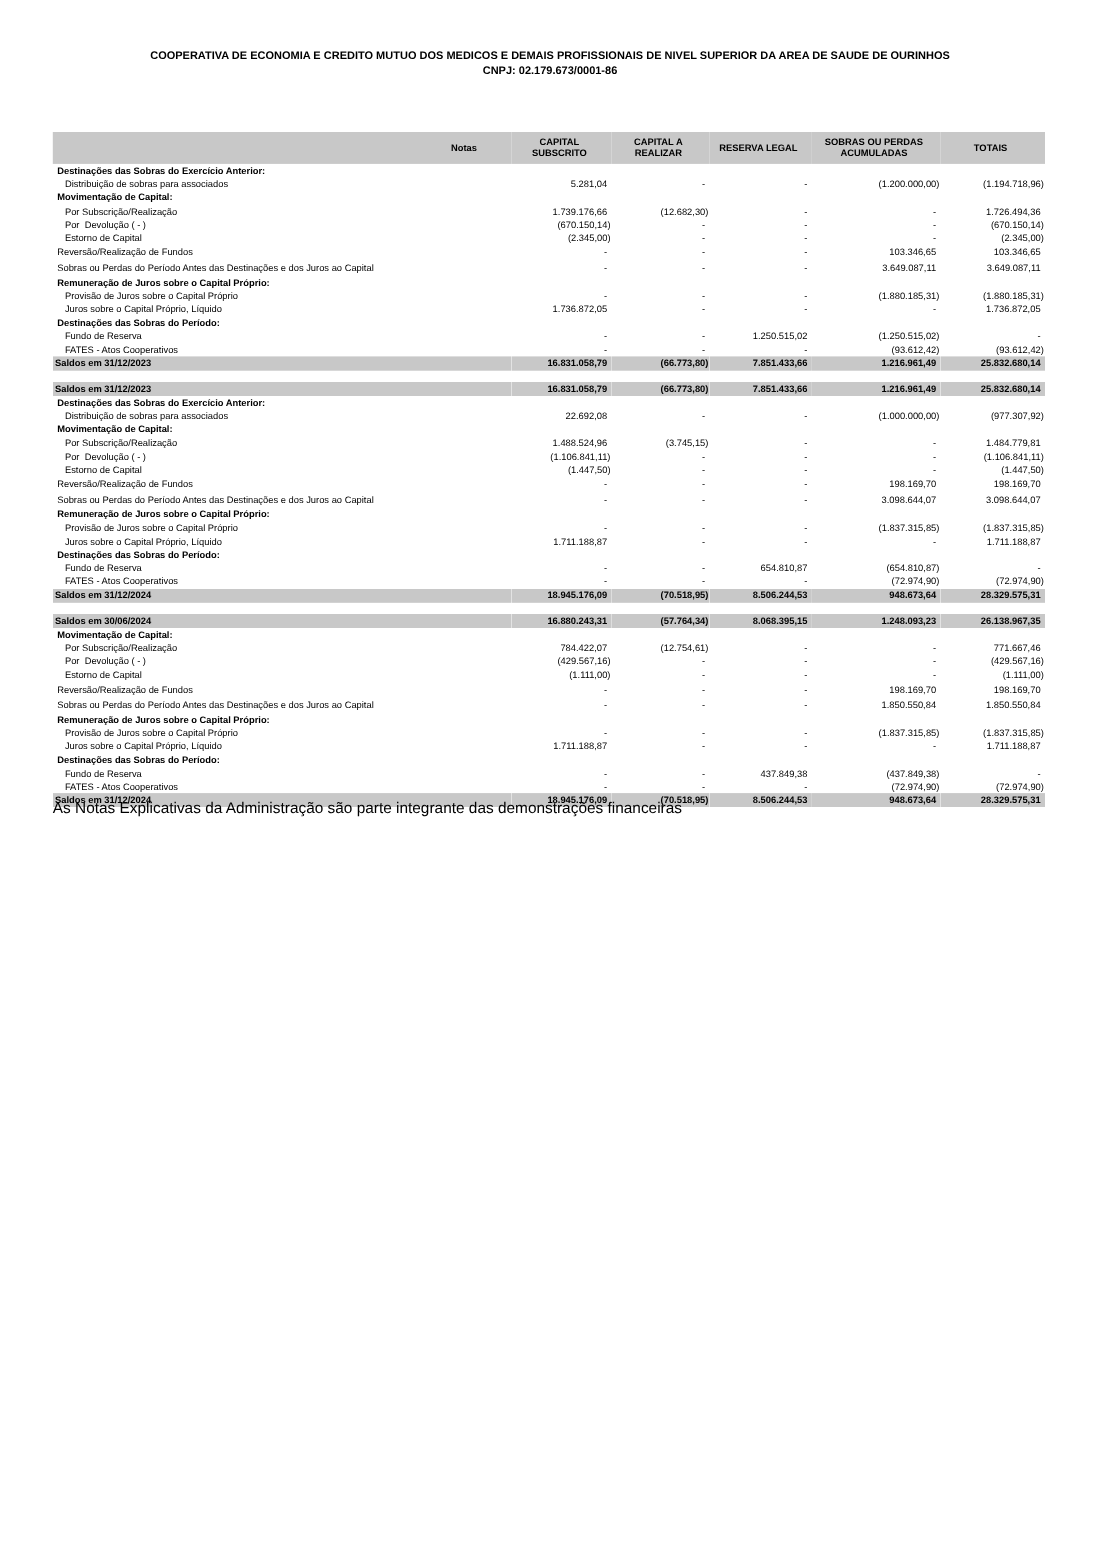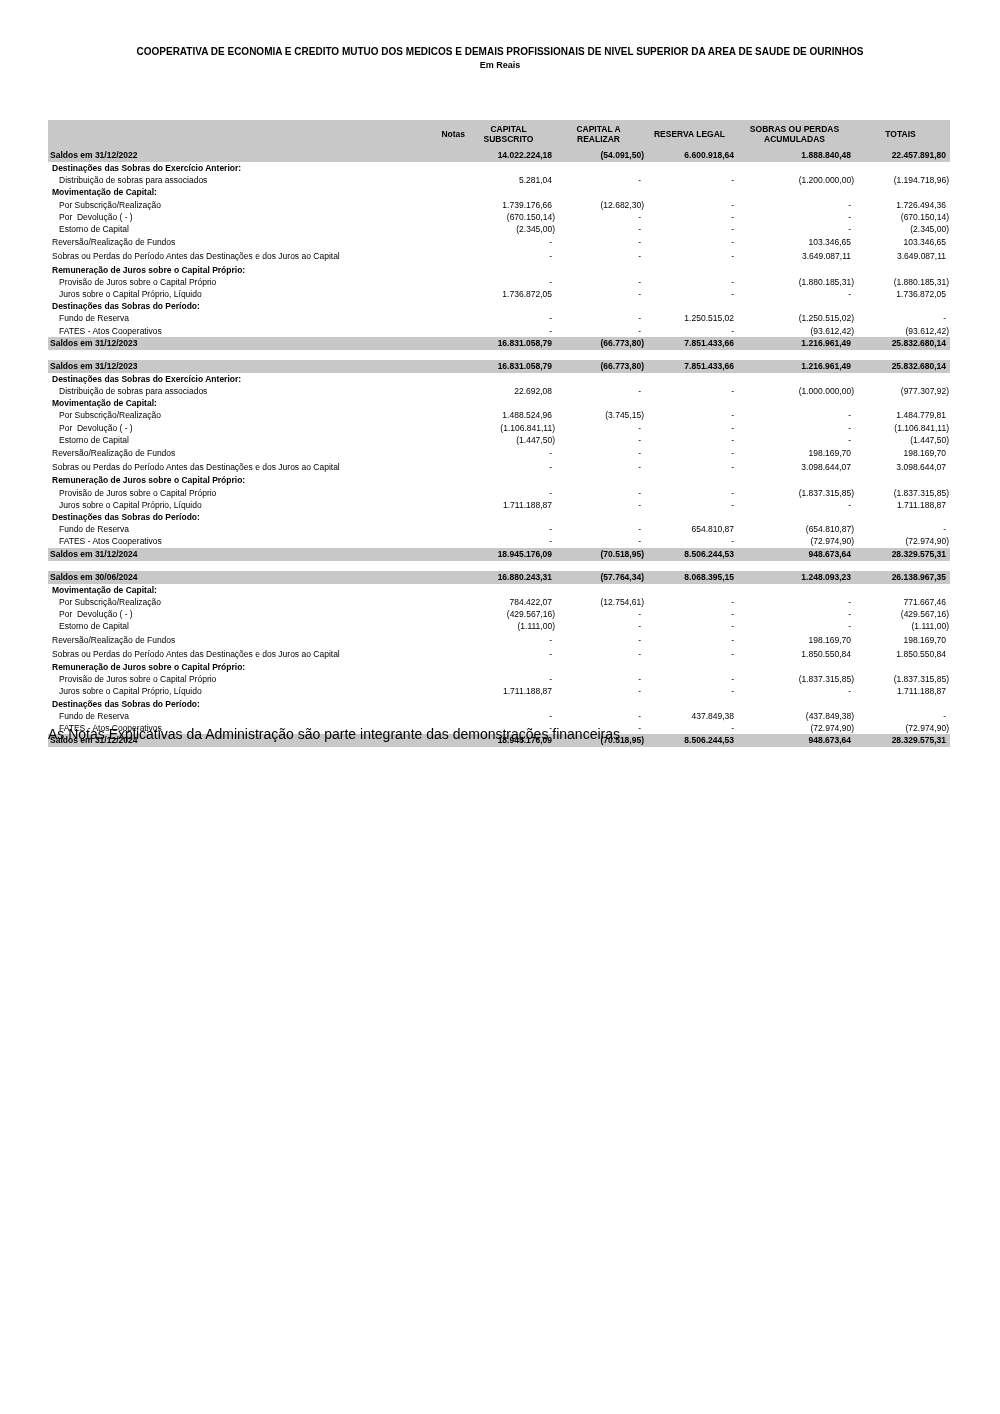--- a/index.html
+++ b/index.html
@@ -27,21 +27,21 @@
   .dmpl col.c-2 { width:89px; }
   .dmpl col.c-3 { width:93px; }
   .dmpl col.c-4 { width:117px; }
   .dmpl col.c-5 { width:95px; }
 
   .dmpl thead th {
     background:#c8c8c8; font-size:8.5px; font-weight:bold;
     line-height:9.5px; height:25px; vertical-align:middle; padding:2px 0;
   }
   .dmpl th.h-num { text-align:center; padding-right:4px; }
-  .dmpl th.h-notas { text-align:right; }
+  .dmpl th.h-notas { text-align:left; }
 
   .dmpl td {
     font-size:8.5px; line-height:12.2px; padding:0;
     vertical-align:bottom; overflow:hidden;
   }
   .dmpl td.num { text-align:right; padding-right:4px; white-space:nowrap; }
   .dmpl td.num.neg { padding-right:1px; }
   .dmpl td.lbl { white-space:pre; }
   .dmpl tr.r-saldo td { background:#c8c8c8; font-weight:bold; line-height:13px; }
   .dmpl tr.r-sec td  { font-weight:bold; }
@@ -57,21 +57,21 @@
     font-size:14px; line-height:12px;
   }
 </style>
 </head>
 <body>
 
 <div class="page">
 
   <div class="titleblock">
     <div class="t-main">COOPERATIVA DE ECONOMIA E CREDITO MUTUO DOS MEDICOS E DEMAIS PROFISSIONAIS DE NIVEL SUPERIOR DA AREA DE SAUDE DE OURINHOS</div>
-    <div class="t-cur">Em Reais</div>
+    <div class="t-cnpj">CNPJ: 02.179.673/0001-86</div>
   </div>
 
   <table class="dmpl">
     <colgroup>
       <col class="c-label">
         <col class="c-notas">
         <col class="c-1">
         <col class="c-2">
         <col class="c-3">
         <col class="c-4">
@@ -82,29 +82,20 @@
         <th class="h-label"></th>
         <th class="h-notas">Notas</th>
         <th class="h-num">CAPITAL SUBSCRITO</th>
         <th class="h-num">CAPITAL A REALIZAR</th>
         <th class="h-num">RESERVA LEGAL</th>
         <th class="h-num">SOBRAS OU PERDAS ACUMULADAS</th>
         <th class="h-num">TOTAIS</th>
       </tr>
     </thead>
     <tbody>
-        <tr class="r-saldo">
-          <td class="lbl">Saldos em 31/12/2022</td>
-          <td class="notas"></td>
-          <td class="num">14.022.224,18</td>
-          <td class="num neg">(54.091,50)</td>
-          <td class="num">6.600.918,64</td>
-          <td class="num">1.888.840,48</td>
-          <td class="num">22.457.891,80</td>
-        </tr>
         <tr class="r-sec">
           <td class="lbl">Destinações das Sobras do Exercício Anterior:</td>
           <td class="notas"></td>
           <td class="num"></td>
           <td class="num"></td>
           <td class="num"></td>
           <td class="num"></td>
           <td class="num"></td>
         </tr>
         <tr class="r-item">

